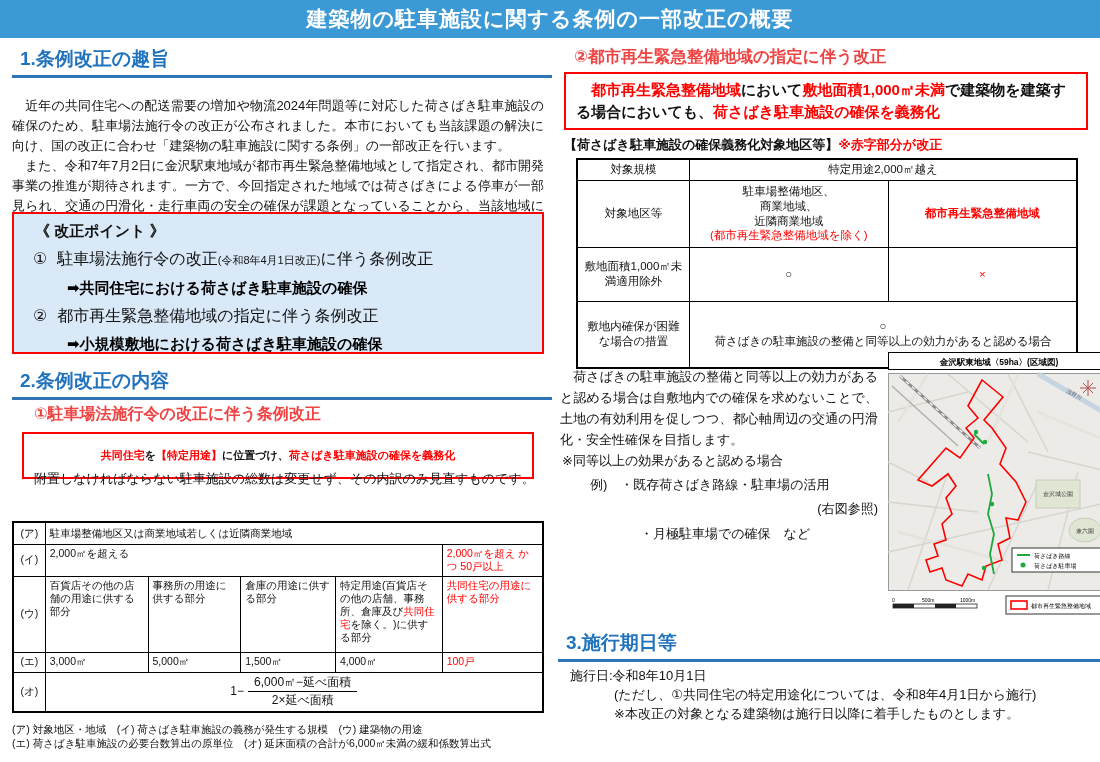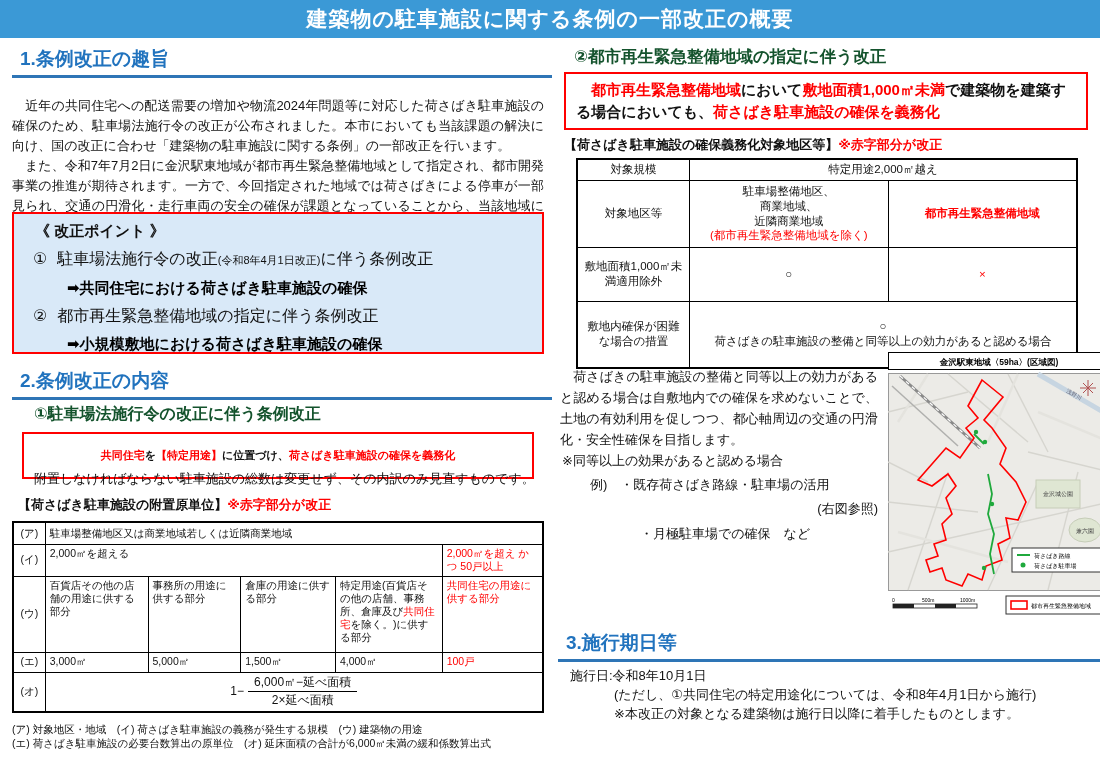--- a/index.html
+++ b/index.html
@@ -5,21 +5,21 @@
   html,body{margin:0;padding:0;background:#fff;}
   .page{position:relative;width:1100px;height:762px;background:#fff;overflow:hidden;
         font-family:"Liberation Sans","DejaVu Sans",sans-serif;color:#111;}
   
   .header{position:absolute;left:0;top:0;width:1100px;height:38px;background:#3B99D6;
           display:flex;align-items:center;justify-content:center;}
   .header .ttl{color:#fff;font-size:21px;font-weight:bold;letter-spacing:1px;}
   
   .sec-h{color:#2173BE;font-size:19px;font-weight:bold;border-bottom:3px solid #2E75B6;
          padding:2px 0 3px 8px;}
-  .sub-h{color:#14532d;font-size:16px;font-weight:bold;}
+  .sub-h{color:#ef4444;font-size:16px;font-weight:bold;}
   .red{color:#FF0000;}
   .abs{position:absolute;}
   
   .lcol{left:12px;width:532px;}
   .body-txt{font-size:13px;line-height:20px;text-align:justify;}
   .body-txt p{margin:0;}
   .points-box{background:#D9E9F8;border:2px solid #FF0000;padding:6px 12px;box-sizing:border-box;}
   .pb-title{font-size:15px;font-weight:bold;margin:2px 0 4px 2px;}
   .pb-item{font-size:16px;line-height:28px;}
   .pb-item .no{margin-right:10px;}
@@ -81,23 +81,20 @@
 
   <div class="abs lcol sec-h" style="top:366px;">2.条例改正の内容</div>
   <div class="abs sub-h" style="left:34px;top:404px;">①駐車場法施行令の改正に伴う条例改正</div>
 
   <div class="abs hl-box" style="left:22px;top:432px;width:512px;">
     <span class="red">共同住宅</span><span>を</span><span class="red">【特定用途】</span><span>に位置づけ、</span><span class="red">荷さばき駐車施設の確保を義務化</span>
   </div>
 
   <div class="abs note-l" style="left:34px;top:470px;">附置しなければならない駐車施設の総数は変更せず、その内訳のみ見直すものです。</div>
 
-  <div class="abs tbl-label" style="left:18px;top:496px;">
-    <span>【荷さばき駐車施設の附置原単位】</span><span class="red">※赤字部分が改正</span>
-  </div>
 
   <table class="t1 abs" style="left:12px;top:521px;">
     <colgroup>
         <col style="width:32px">
         <col style="width:102px">
         <col style="width:92px">
         <col style="width:94px">
         <col style="width:106px">
         <col style="width:100px">
       </colgroup>

